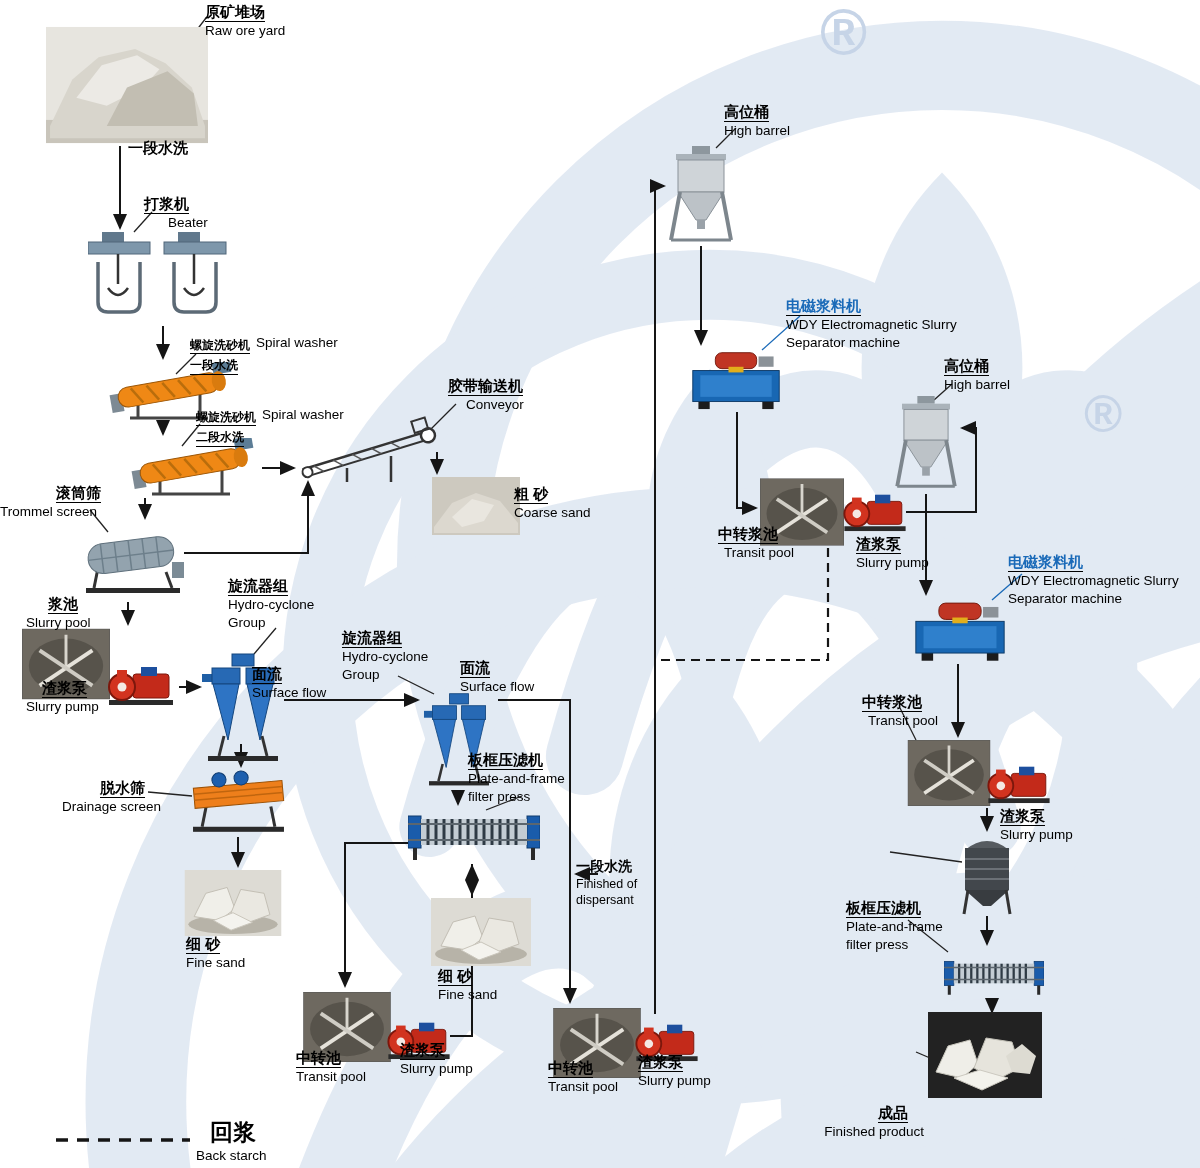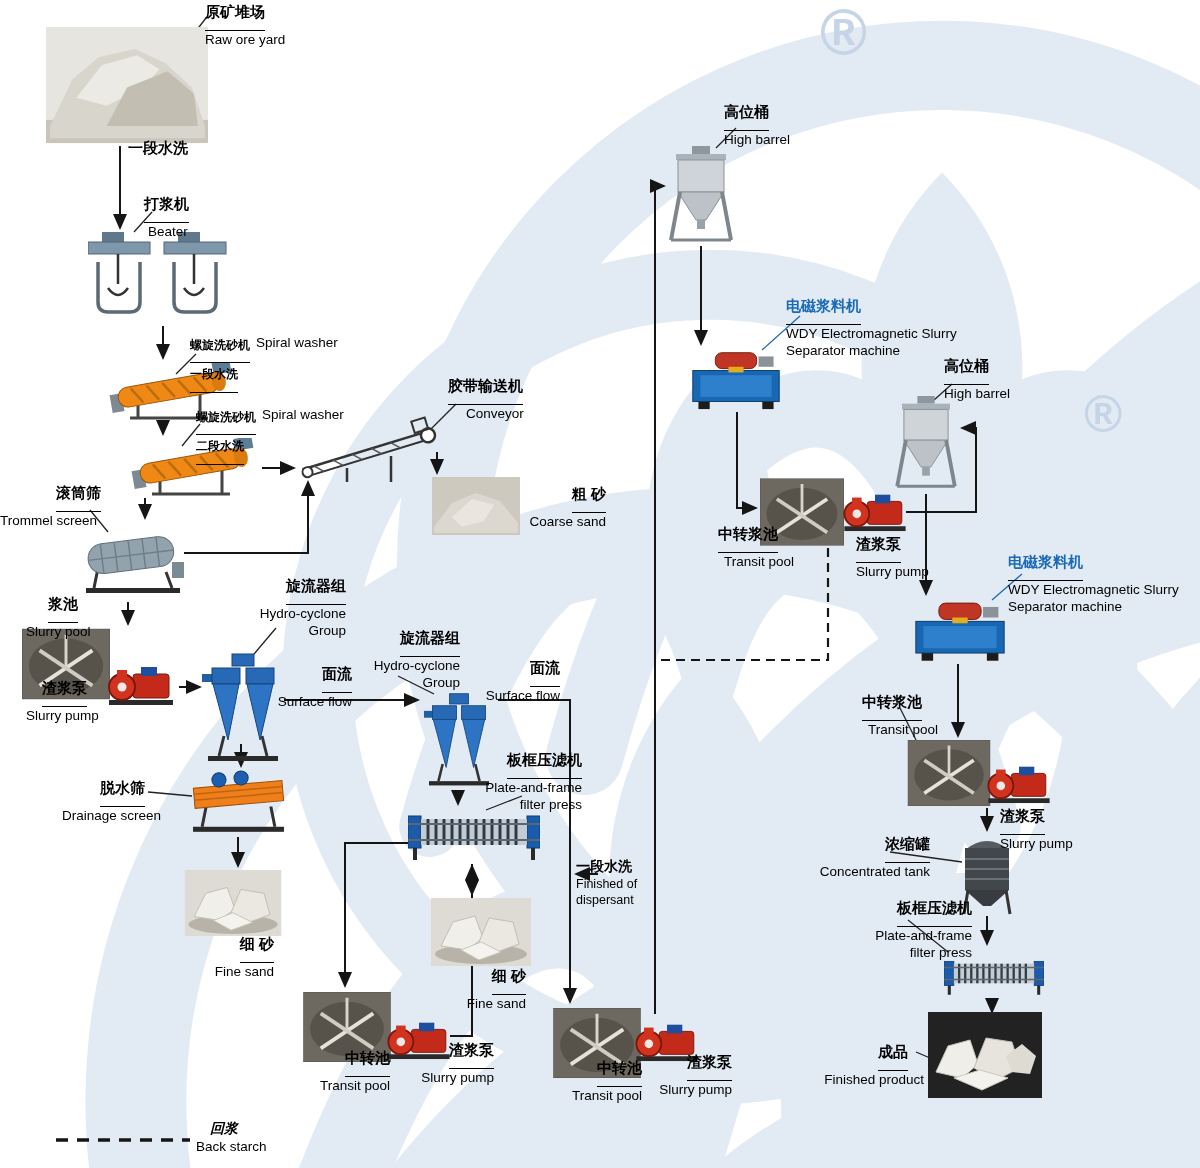--- a/index.html
+++ b/index.html
@@ -6,29 +6,29 @@
   #stage{position:relative;width:1200px;height:1168px;background:#ffffff;overflow:hidden;
          font-family:"Liberation Sans","DejaVu Sans",sans-serif;}
   .layer{position:absolute;left:0;top:0;width:1200px;height:1168px;}
   #wm-layer{z-index:0;color:#ccd9ea;opacity:.55;}
   #line-layer{z-index:1;}
   .ic{position:absolute;z-index:2;}
   .ic svg{display:block;width:100%;height:100%;}
   .reg{position:absolute;z-index:0;color:#c6d4e7;font-weight:bold;line-height:1;}
   .lbl{position:absolute;z-index:3;color:#000;line-height:1.28;}
   .lbl .cn{font-size:15px;font-weight:bold;display:inline-block;white-space:nowrap;}
-  .lbl .cn.u{border-bottom:1.5px solid #000;padding-bottom:9px;}
+  .lbl .cn.u{border-bottom:1.5px solid #000;padding-bottom:0;}
   .lbl .cn.sm{font-size:12px;}
   .lbl .en{font-size:13.5px;white-space:nowrap;}
   .lbl .en.sm{font-size:12.5px;}
-  .ctr{text-align:right;}
+  .ctr{text-align:left;}
   .rt{text-align:right;}
   .flexlbl{display:flex;gap:6px;align-items:flex-start;}
   .blue .cn{color:#1a6ab8;border-color:#1a6ab8;}
-  .big .cn{font-size:14px;font-style:italic;}
+  .big .cn{font-size:23px;}
 </style>
 </head>
 <body>
 
 <div id="stage">
 
 <svg width="0" height="0" style="position:absolute" aria-hidden="true">
 <defs>
   <symbol id="sy-photo-ore" viewBox="0 0 160 115">
     <rect width="160" height="115" fill="#e7e5df"></rect>
@@ -451,21 +451,21 @@
   <span class="cn u">原矿堆场</span>
   <div class="en">Raw ore yard</div>
 </div>
 
 <div class="lbl" style="left:128px;top:138px">
   <span class="cn">一段水洗</span>
 </div>
 
 <div class="lbl" style="left:144px;top:194px">
   <span class="cn u">打浆机</span>
-  <div class="en" style="margin-left:4px">Beater</div>
+  <div class="en" style="margin-left:24px">Beater</div>
 </div>
 
 <div class="lbl flexlbl" style="left:190px;top:334px">
   <div>
     <span class="cn sm u">螺旋洗砂机</span><br>
     <span class="cn sm u">一段水洗</span>
   </div>
   <span class="en">Spiral washer</span>
 </div>
 
@@ -606,32 +606,28 @@
 <div class="lbl" style="left:862px;top:692px">
   <span class="cn u">中转浆池</span>
   <div class="en" style="margin-left:6px">Transit pool</div>
 </div>
 
 <div class="lbl" style="left:1000px;top:806px">
   <span class="cn u">渣浆泵</span>
   <div class="en">Slurry pump</div>
 </div>
 
-<div class="lbl rt" style="left:778px;top:834px;width:152px">
-  <span class="cn u">浓缩罐</span>
-  <div class="en">Concentrated tank</div>
-</div>
 
 <div class="lbl ctr" style="left:846px;top:898px;width:126px">
   <span class="cn u">板框压滤机</span>
   <div class="en">Plate-and-frame</div>
   <div class="en">filter press</div>
 </div>
 
-<div class="lbl rt" style="left:798px;top:1042px;width:126px">
+<div class="lbl rt" style="left:798px;top:1103px;width:126px">
   <div style="padding-right:16px"><span class="cn u">成品</span></div>
   <div class="en">Finished product</div>
 </div>
 
 <div class="lbl big" style="left:196px;top:1118px">
   <div style="padding-left:14px"><span class="cn">回浆</span></div>
   <div class="en">Back starch</div>
 </div>
 
 </div>

